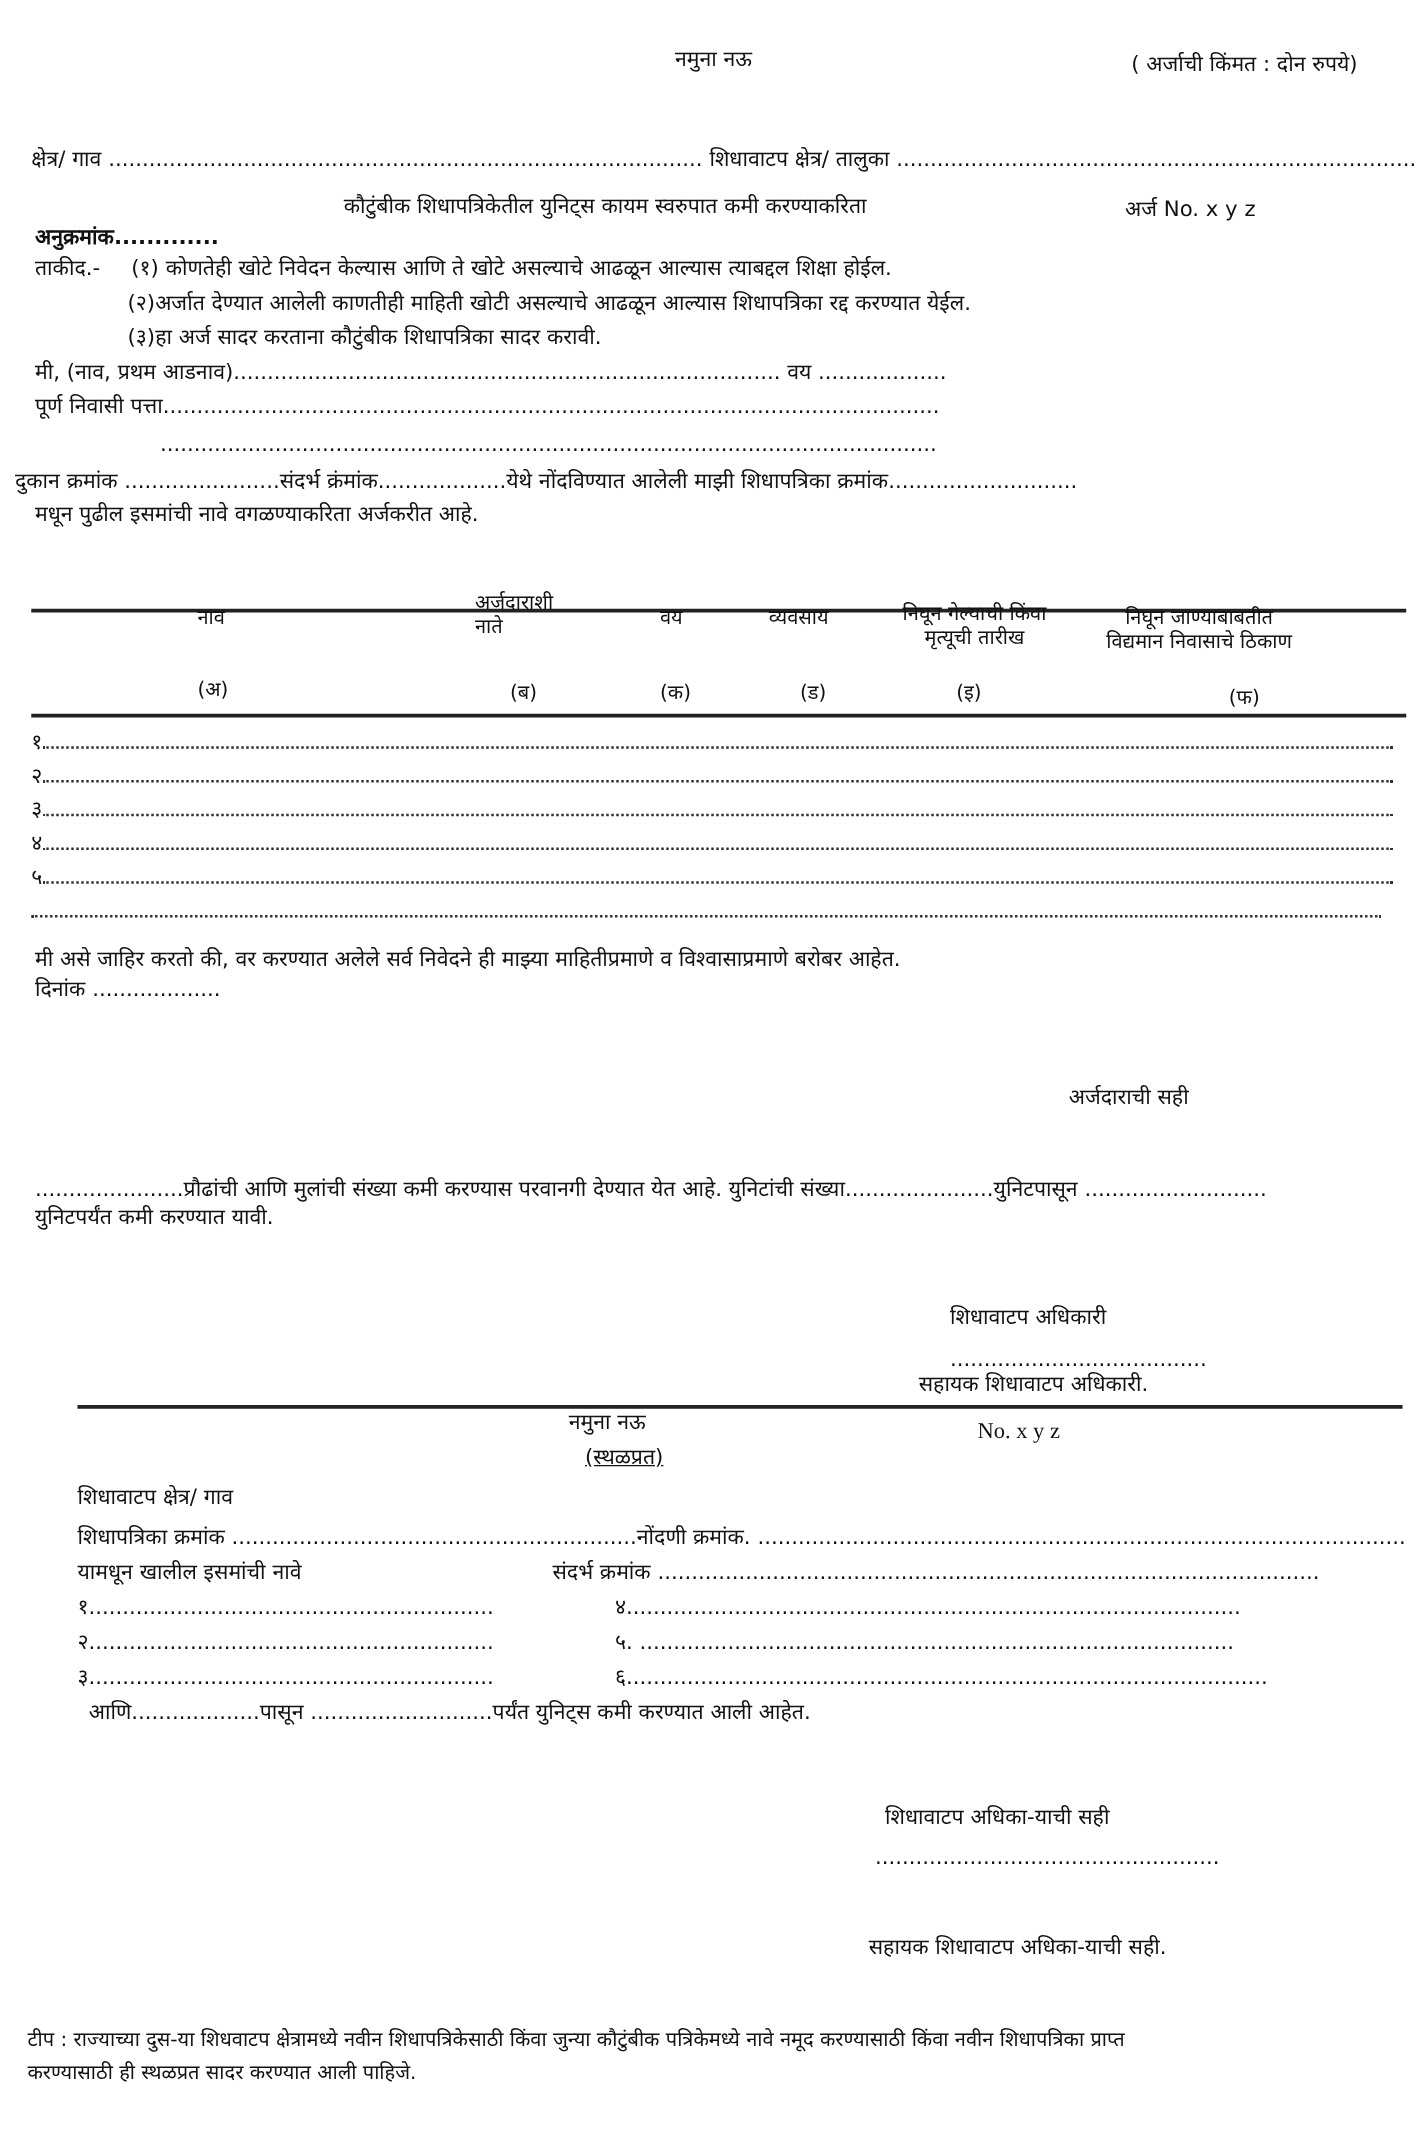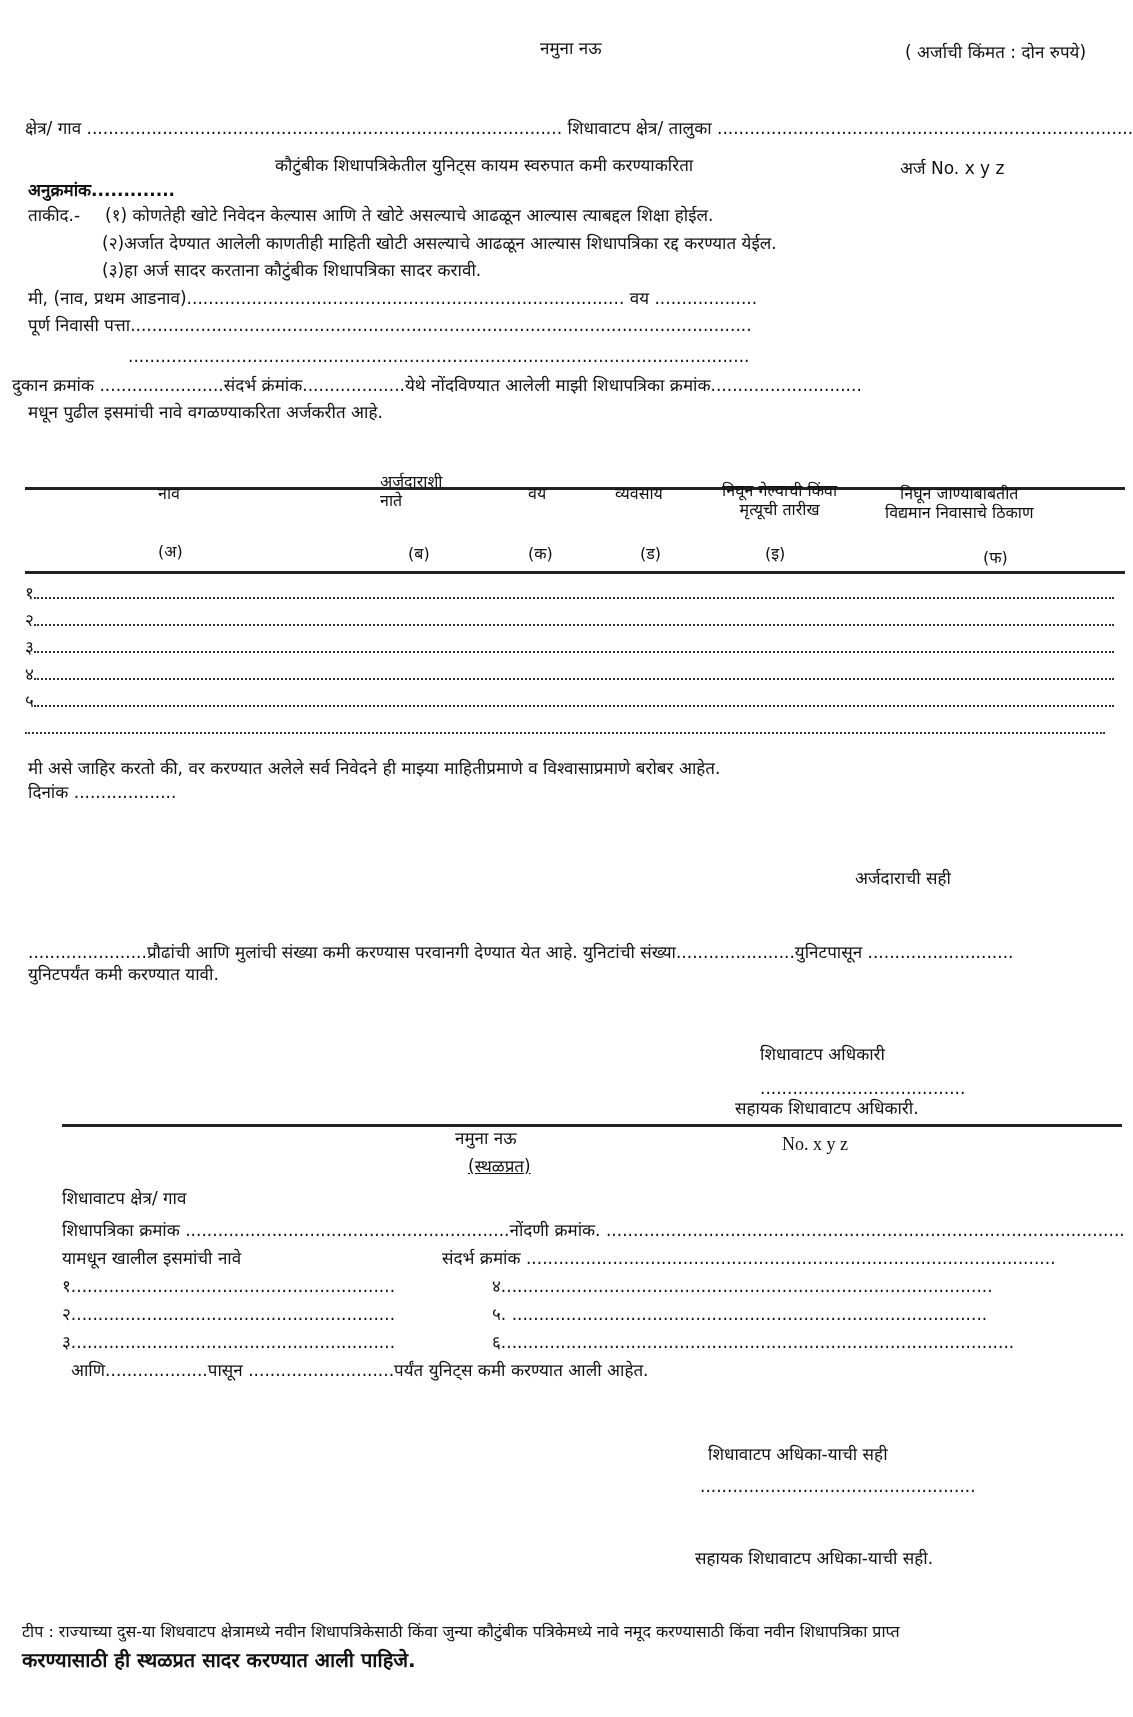--- a/index.html
+++ b/index.html
@@ -157,13 +157,13 @@
 
 <div class="t" style="left:71px; top:1360px;">
   <span>आणि</span><span>...................</span><span>पासून</span><span> ...........................</span><span>पर्यंत युनिट्स कमी करण्यात आली आहेत.</span>
 </div>
 
 <div class="t" style="left:708px; top:1444px;">शिधावाटप अधिका-याची सही</div>
 <div class="t" style="left:700px; top:1476px;">...................................................</div>
 <div class="t" style="left:695px; top:1548px;">सहायक शिधावाटप अधिका-याची सही.</div>
 
 <div class="t" style="left:22px; top:1622px; font-size:16px;">टीप : राज्याच्या दुस-या शिधवाटप क्षेत्रामध्ये नवीन शिधापत्रिकेसाठी किंवा जुन्या कौटुंबीक पत्रिकेमध्ये नावे नमूद करण्यासाठी किंवा नवीन शिधापत्रिका प्राप्त</div>
-<div class="t" style="left:22px; top:1648px; font-size:20px;font-weight:bold;">करण्यासाठी ही स्थळप्रत सादर करण्यात आली पाहिजे.</div>
+<div class="t" style="left:22px; top:1648px; font-size:16px;">करण्यासाठी ही स्थळप्रत सादर करण्यात आली पाहिजे.</div>
 
 </body></html>

